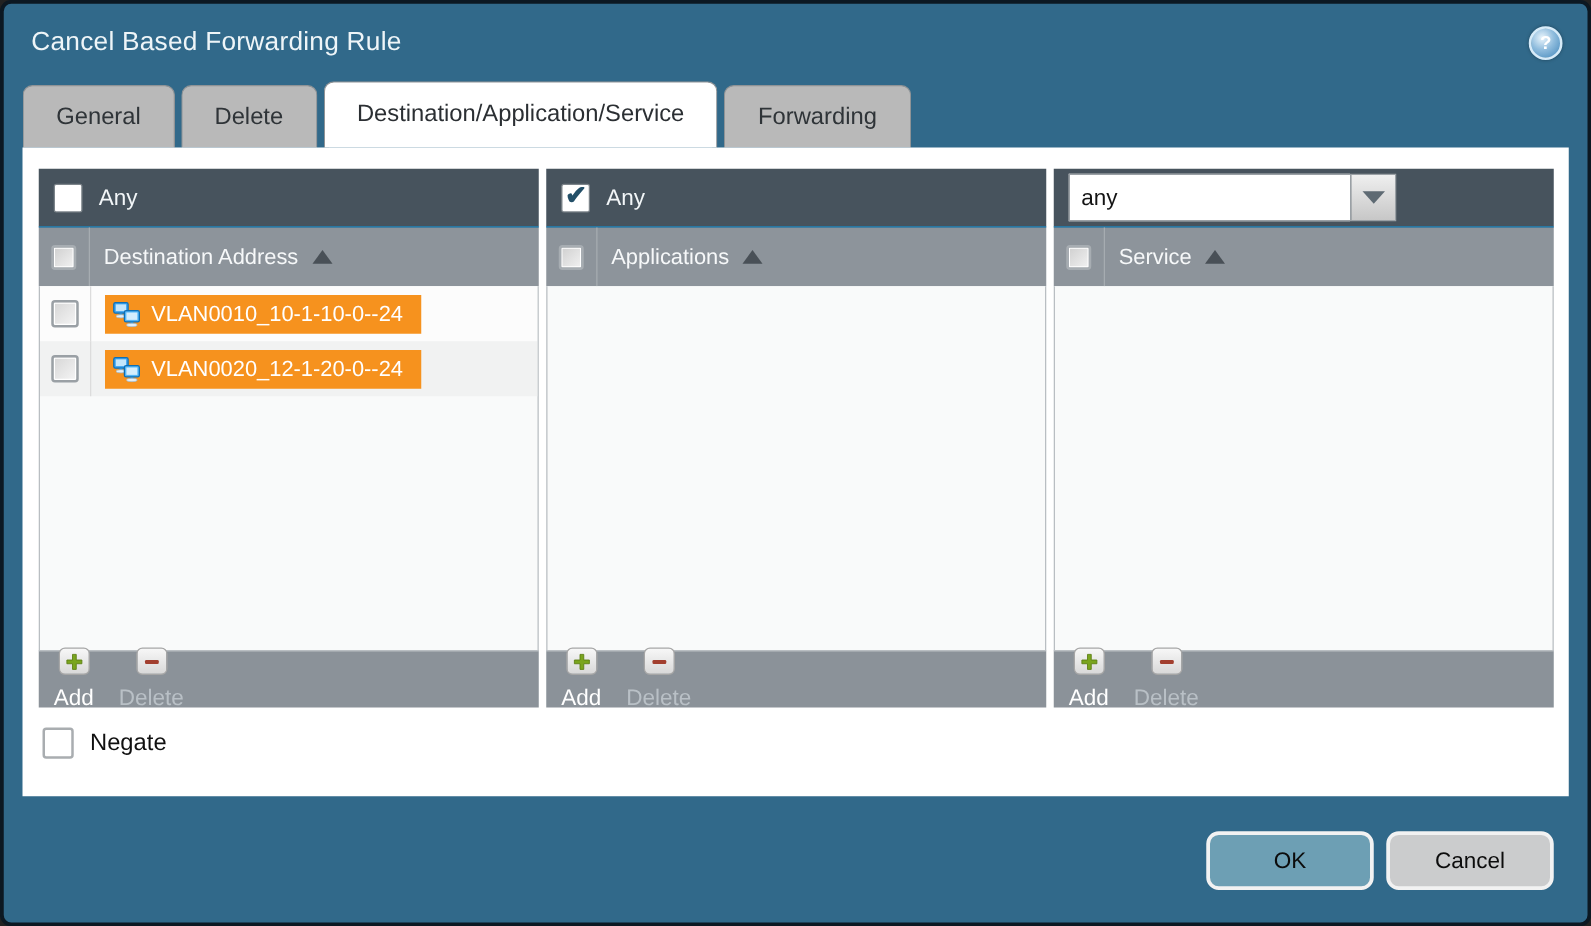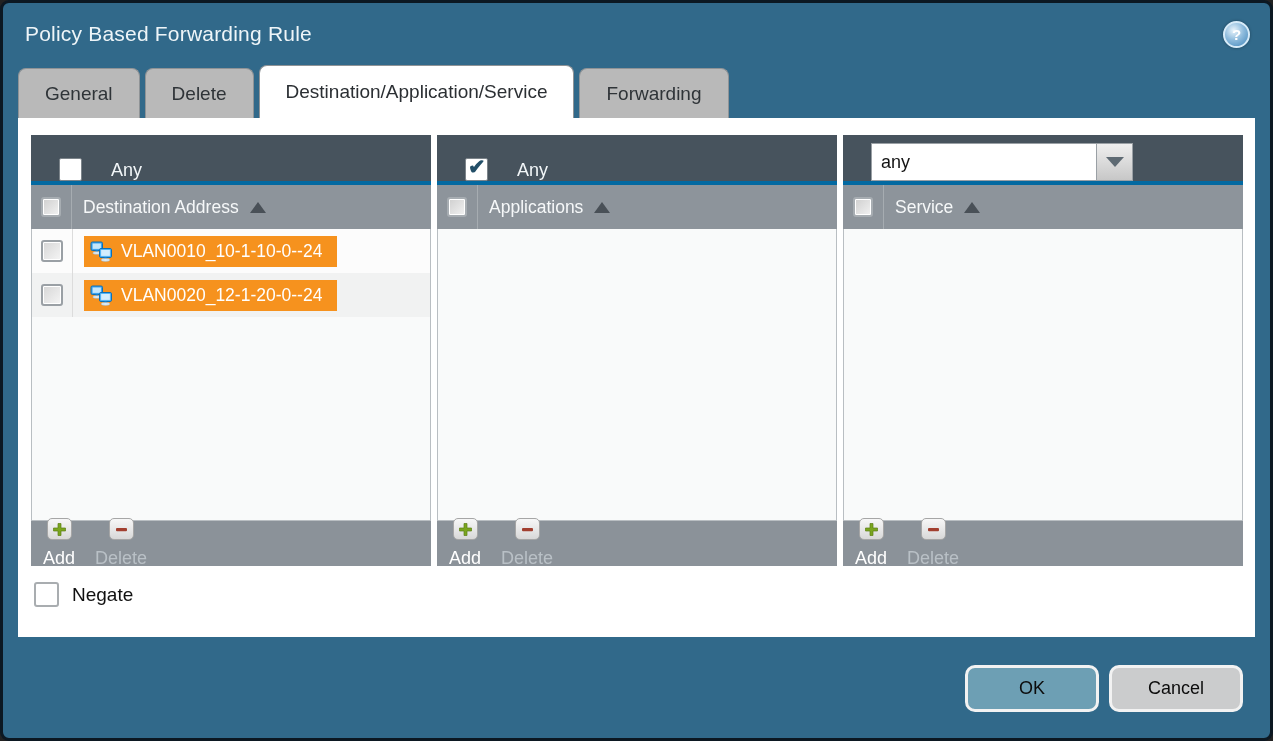--- a/index.html
+++ b/index.html
@@ -30,27 +30,27 @@
     border-radius:8px 8px 0 0; font-size:19px; color:#2f3438; cursor:pointer; white-space:nowrap;
   }
   .tab.active { background:#fff; height:53px; color:#2b2f33; position:relative; z-index:2; }
 
   
   .panel { background:#fff; height:519px; margin:0 15px; padding:17px 12px 0 13px; position:relative; z-index:1; }
   .columns { display:flex; gap:6px; height:431px; }
   .col { flex:1 1 0; display:flex; flex-direction:column; min-width:0; }
 
   .col-top {
-    height:46px; background:var(--bar-dark, #47535d); display:flex; align-items:flex-end;
-    padding:0 28px; gap:29px; flex:none;
+    height:46px; background:var(--bar-dark, #47535d); display:flex; align-items:center;
+    padding:0 12px; gap:13px; flex:none;
   }
   .any-label { color:#f2f6f8; font-size:18px; }
 
   .col-header {
-    height:48px; background:var(--bar-mid, #8d949b); border-top:4px solid #0369a1;
+    height:48px; background:var(--bar-mid, #8d949b); border-top:1px solid #0369a1;
     display:flex; align-items:center; flex:none; color:#fff;
   }
   .hdr-check-cell { width:41px; display:flex; justify-content:center; align-items:center; align-self:stretch; border-right:1px solid #a6acb1; flex:none; }
   .hdr-label-wrap { display:flex; align-items:center; padding-left:11px; cursor:pointer; }
   .hdr-label { font-size:17.5px; color:#f6f8f9; }
   .sort-asc { width:0; height:0; border-left:8px solid transparent; border-right:8px solid transparent; border-bottom:11px solid #495057; margin-left:11px; }
 
   .col-list { flex:1; background:#f9fafa; border:1px solid #b9bec2; border-top:none; overflow:hidden; }
   .row { height:44px; display:flex; align-items:center; cursor:pointer; background:#fcfcfc; }
   .row + .row { background:#f1f2f2; }
@@ -89,21 +89,21 @@
   .dlg-btn { width:134px; height:47px; border-radius:10px; border:3px solid #f2f2f2; font-size:18px; color:#0c0c0c; cursor:pointer; font-family:inherit; }
   .dlg-btn.ok { background:var(--ok-blue, #6d9fb4); }
   .dlg-btn.cancel { background:var(--cancel-gray, #cbcccd); }
 </style>
 </head>
 <body>
 
 <div class="dialog">
 
   <div class="titlebar">
-    <div class="title">Policy Based Forwarding Rule</div>
+    <div class="title">Cancel Based Forwarding Rule</div>
     <div class="help">?</div>
   </div>
 
   <div class="tabs">
     <div class="tab">
         <span>General</span>
       </div>
     <div class="tab">
         <span>Delete</span>
       </div>

